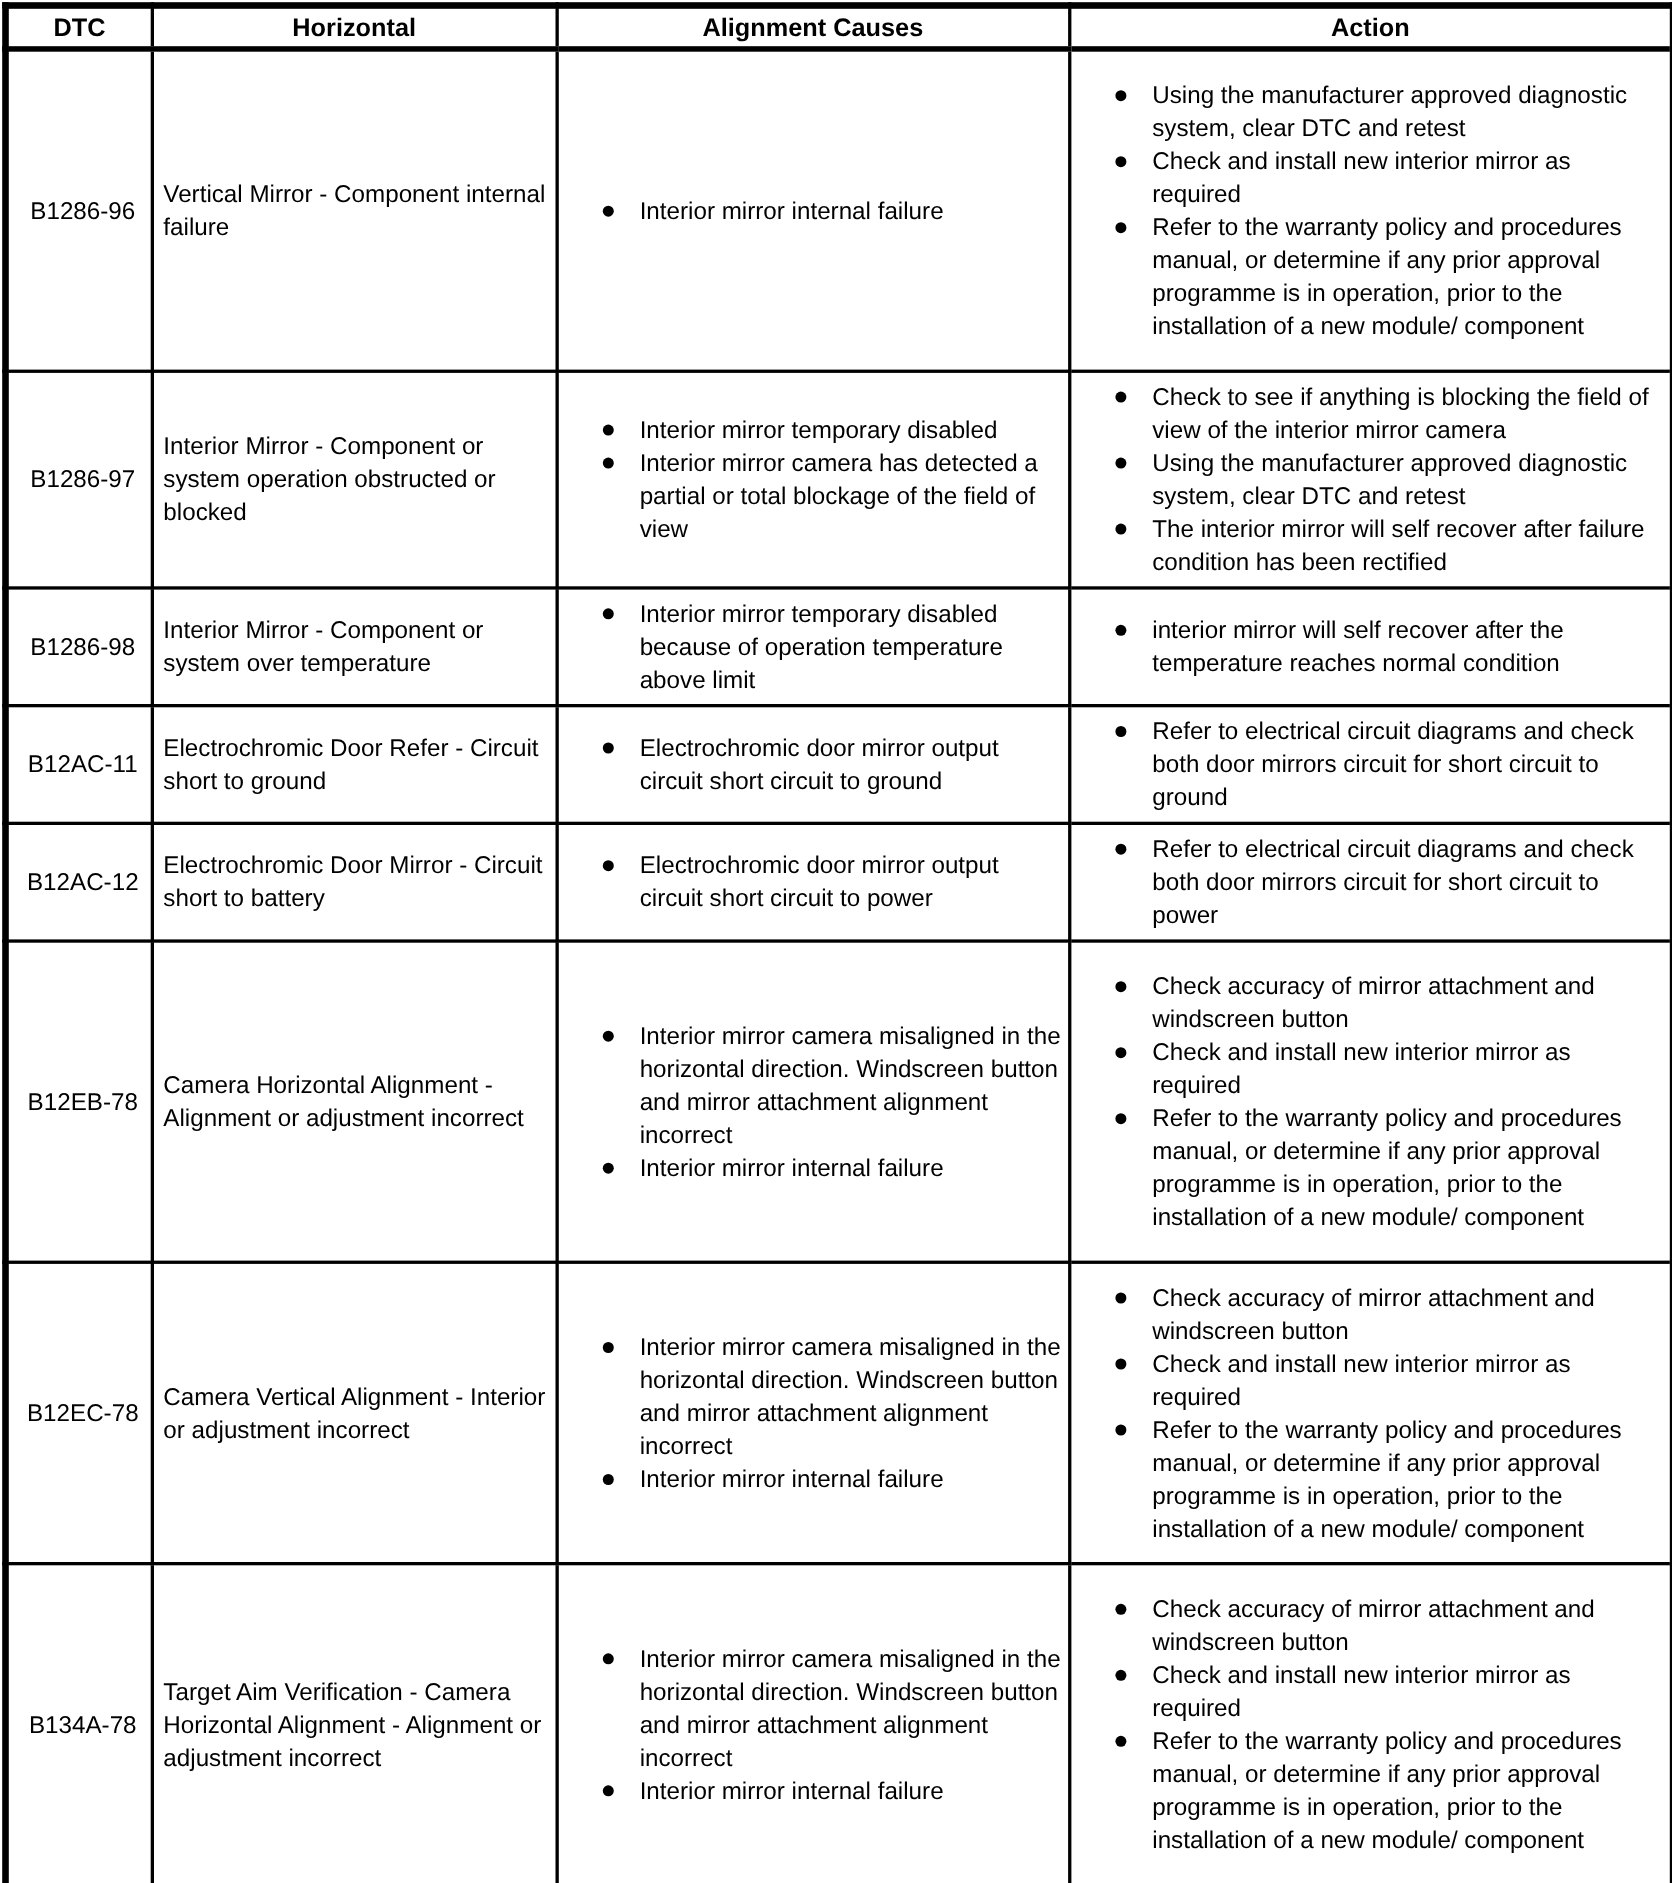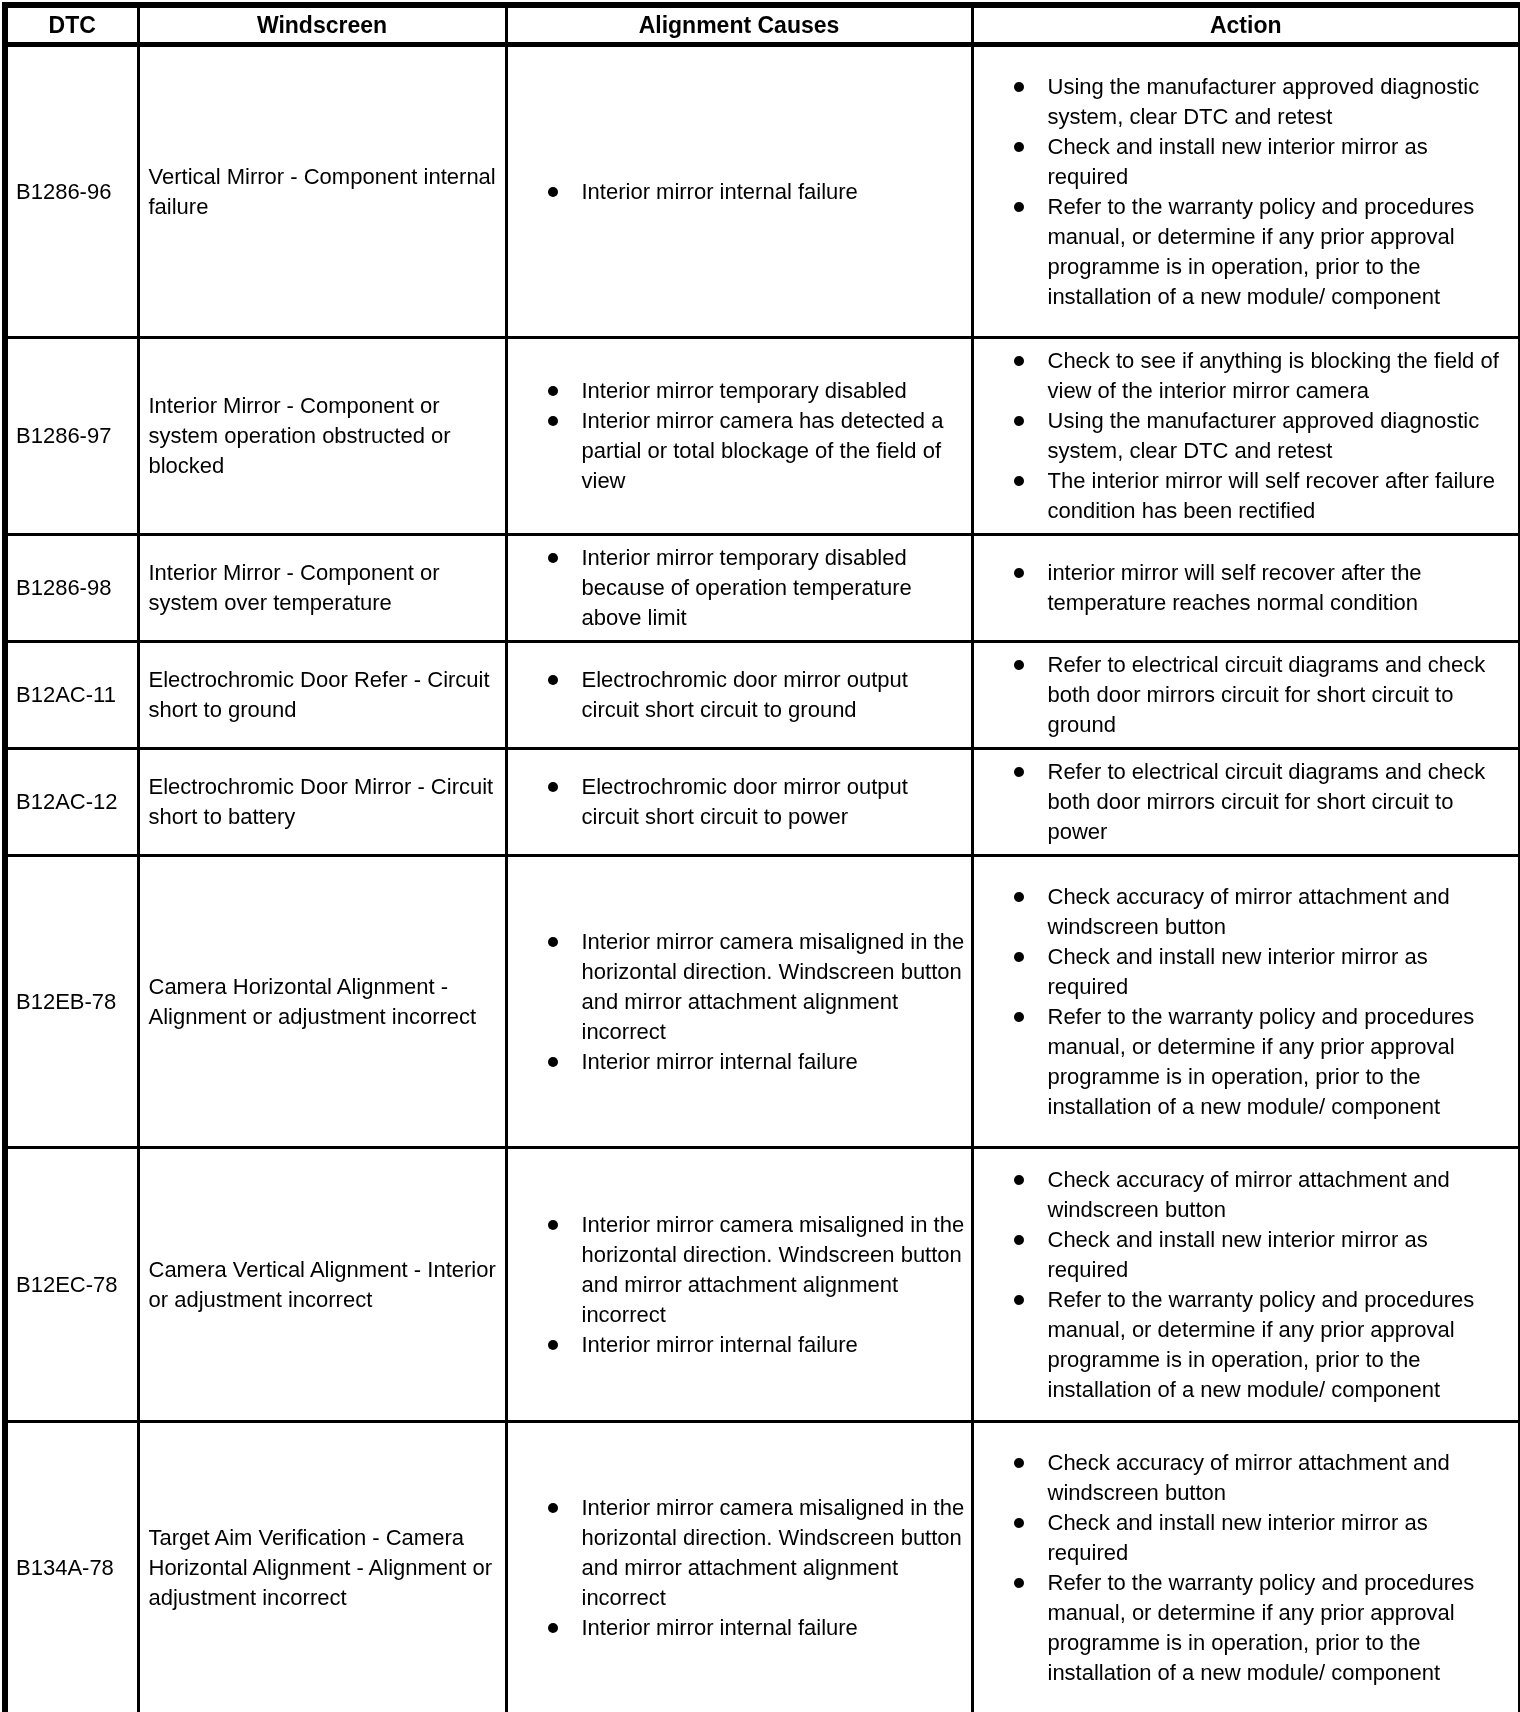--- a/index.html
+++ b/index.html
@@ -39,21 +39,21 @@
     border-bottom: 5px solid #000000;
     padding: 2px 4px;
   }
   col.c-dtc     { width: 133px; }
   col.c-desc    { width: 368px; }
   col.c-causes  { width: 466px; }
   col.c-actions { width: 549px; }
 
   td.dtc-cell {
     padding: 4px 2px 4px 8px;
-    text-align: left;
+    text-align: center;
   }
   td.desc-cell {
     padding: 4px 6px 4px 9px;
     text-align: left;
   }
   td.causes-cell, td.actions-cell {
     padding: 7px 6px 7px 16px;
   }
   ul.bullet-list {
     margin: 0;
@@ -91,21 +91,21 @@
   <table class="dtc-table">
     <colgroup>
       <col class="c-dtc">
       <col class="c-desc">
       <col class="c-causes">
       <col class="c-actions">
     </colgroup>
     <thead>
       <tr>
         <th>DTC</th>
-        <th>Windscreen</th>
+        <th>Horizontal</th>
         <th>Alignment Causes</th>
         <th>Action</th>
       </tr>
     </thead>
     <tbody id="table-body">
         <tr>
           <td class="dtc-cell">B1286-96</td>
           <td class="desc-cell">Vertical Mirror - Component internal failure</td>
           <td class="causes-cell">
             <ul class="bullet-list">

